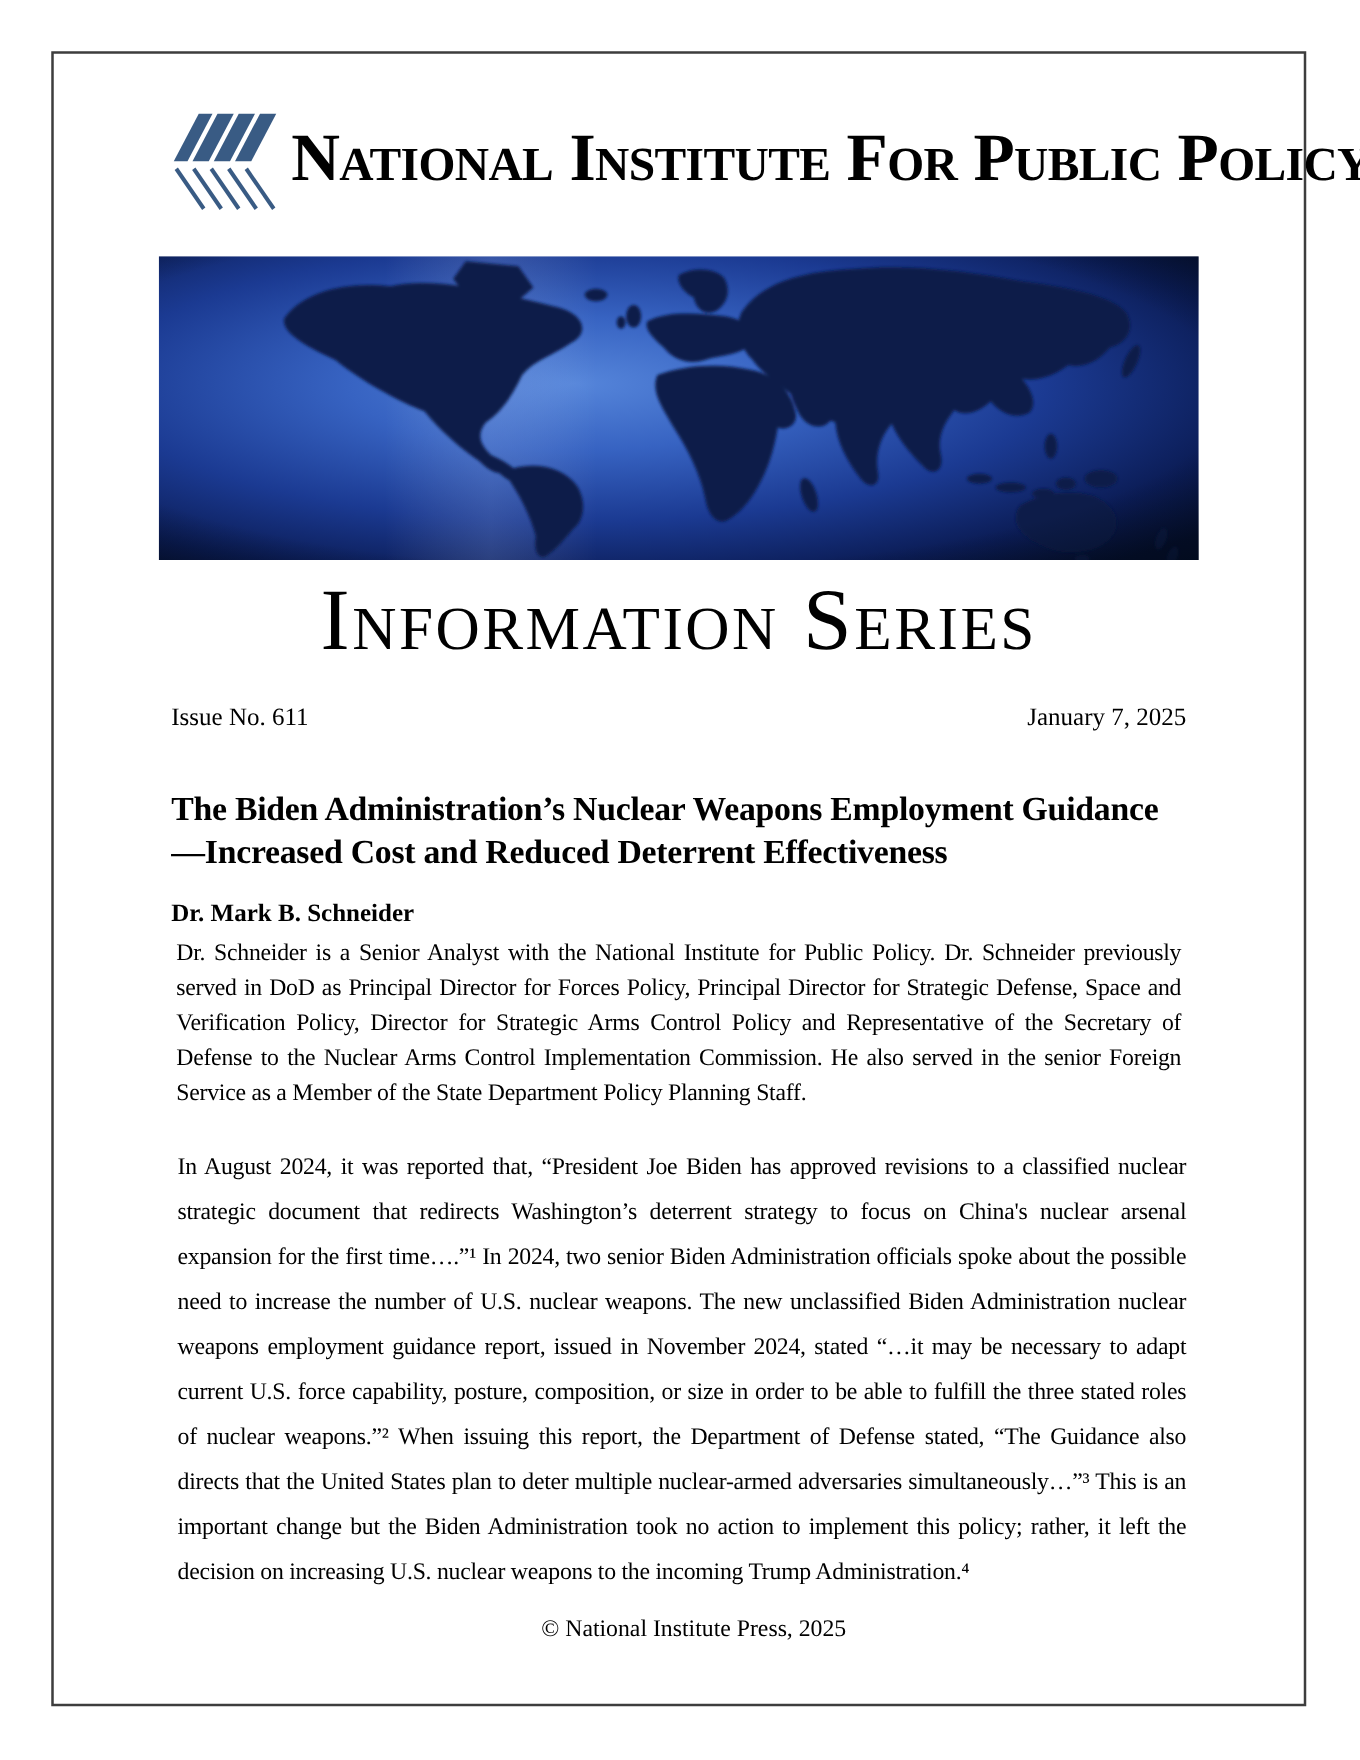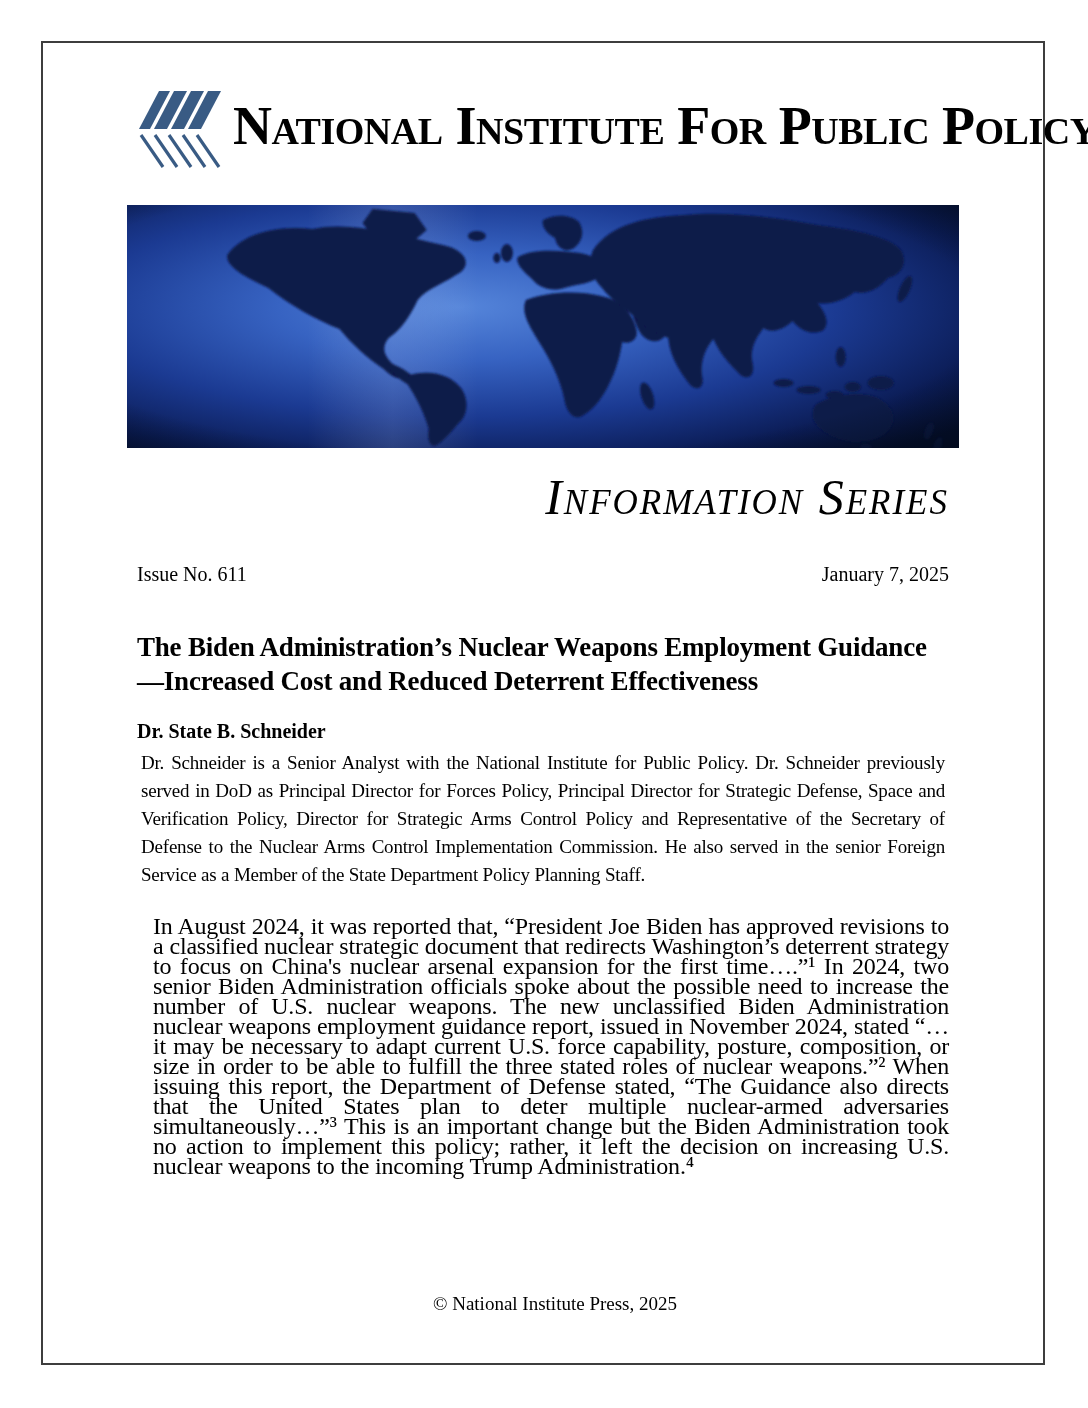--- a/index.html
+++ b/index.html
@@ -52,28 +52,27 @@
   }
   .map-banner {
     margin: 36px -10px 0 -10px;
     width: calc(100% + 20px);
     height: 243px;
     display: block;
   }
   .map-banner svg { display: block; width: 100%; height: 100%; }
   .series-title {
     margin: 12px 0 0 0;
-    text-align: right;
+    text-align: center;
     font-variant: small-caps;
     font-weight: 400;
-    font-size: 50px;
+    font-size: 70px;
     line-height: 74px;
     letter-spacing: 2px;
     white-space: nowrap;
-    font-style: italic;
   }
   .issue-row {
     display: flex;
     justify-content: space-between;
     margin-top: 28px;
     font-size: 20px;
     line-height: 24px;
   }
   
   .article { margin-top: 44px; }
@@ -92,23 +91,23 @@
     font-weight: 700;
   }
   .bio {
     margin: 4px;
     font-size: 19px;
     line-height: 28px;
     text-align: justify;
     letter-spacing: -0.2px;
   }
   .body-text {
-    margin: 27px 0 0 16px;
-    font-size: 24px;
-    line-height: 20px;
+    margin: 27px 0 0 5px;
+    font-size: 19px;
+    line-height: 36px;
     text-align: justify;
     letter-spacing: -0.2px;
   }
   
   .page-footer {
     position: absolute;
     left: 12px;
     bottom: 48px;
     width: 100%;
     text-align: center;
@@ -236,21 +235,21 @@
         <h1 class="series-title">Information Series</h1>
 
         <div class="issue-row">
           <span>Issue No. 611</span>
           <span>January 7, 2025</span>
         </div>
       </header>
 
       <main class="article">
         <h2 class="article-title">The Biden Administration’s Nuclear Weapons Employment Guidance—Increased Cost and Reduced Deterrent Effectiveness</h2>
-        <p class="author">Dr. State B. Schneider</p>
+        <p class="author">Dr. Mark B. Schneider</p>
         <p class="bio">Dr. Schneider is a Senior Analyst with the National Institute for Public Policy. Dr. Schneider previously served in DoD as Principal Director for Forces Policy, Principal Director for Strategic Defense, Space and Verification Policy, Director for Strategic Arms Control Policy and Representative of the Secretary of Defense to the Nuclear Arms Control Implementation Commission. He also served in the senior Foreign Service as a Member of the State Department Policy Planning Staff.</p>
         <p class="body-text">In August 2024, it was reported that, “President Joe Biden has approved revisions to a classified nuclear strategic document that redirects Washington’s deterrent strategy to focus on China's nuclear arsenal expansion for the first time….”¹ In 2024, two senior Biden Administration officials spoke about the possible need to increase the number of U.S. nuclear weapons. The new unclassified Biden Administration nuclear weapons employment guidance report, issued in November 2024, stated “…it may be necessary to adapt current U.S. force capability, posture, composition, or size in order to be able to fulfill the three stated roles of nuclear weapons.”² When issuing this report, the Department of Defense stated, “The Guidance also directs that the United States plan to deter multiple nuclear-armed adversaries simultaneously…”³ This is an important change but the Biden Administration took no action to implement this policy; rather, it left the decision on increasing U.S. nuclear weapons to the incoming Trump Administration.⁴</p>
       </main>
     </div>
 
     <footer class="page-footer">
       <span>© National Institute Press, 2025</span>
     </footer>
   </div>
 </div>

